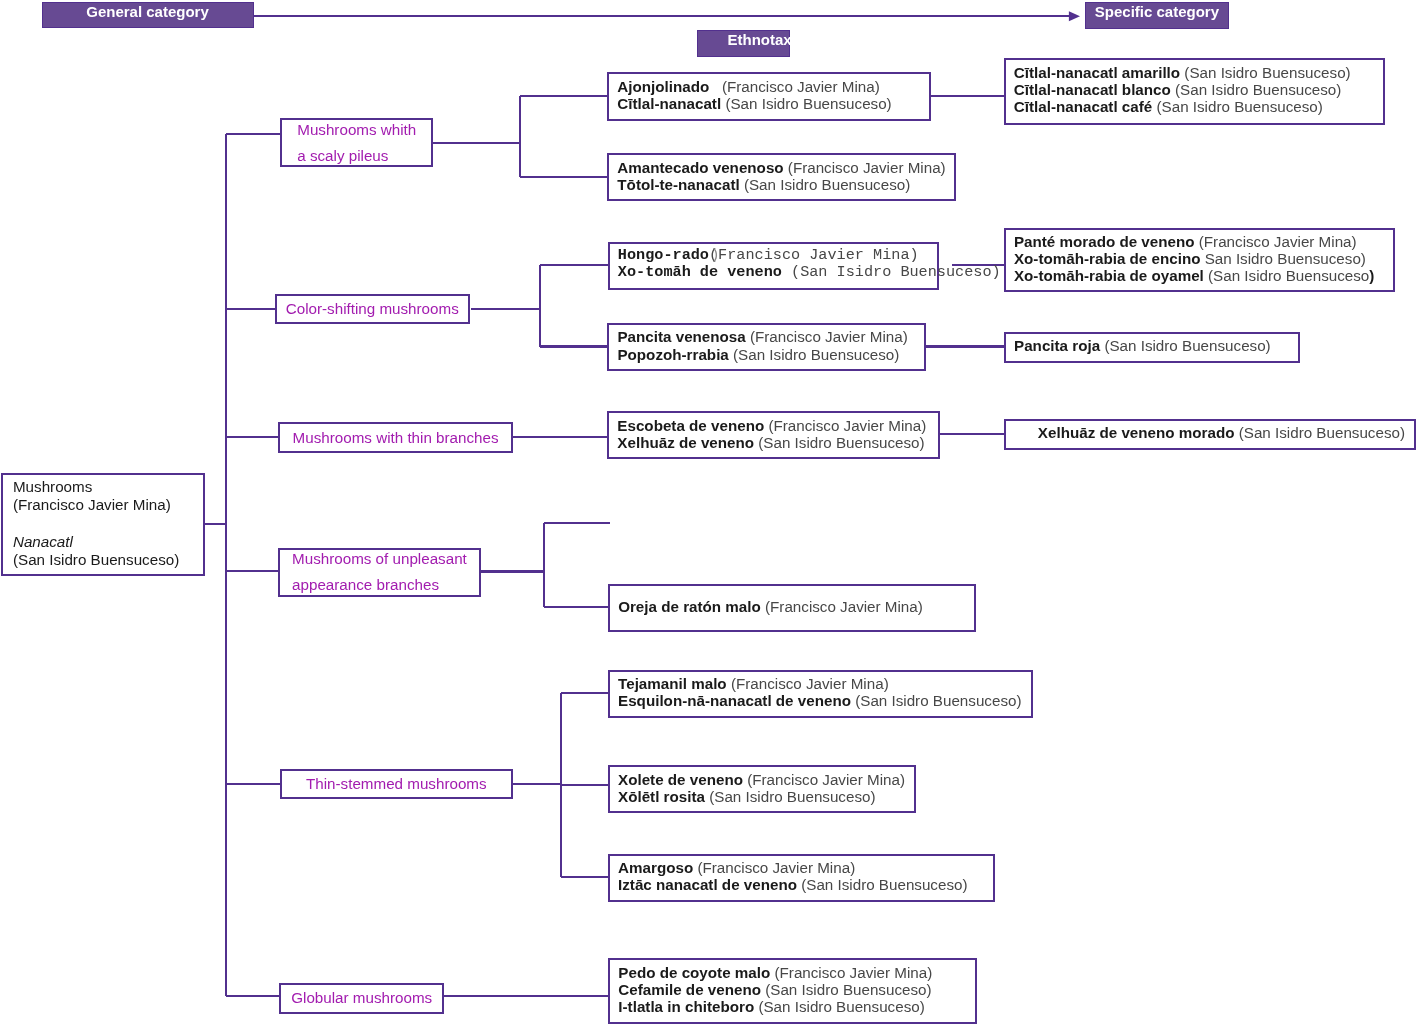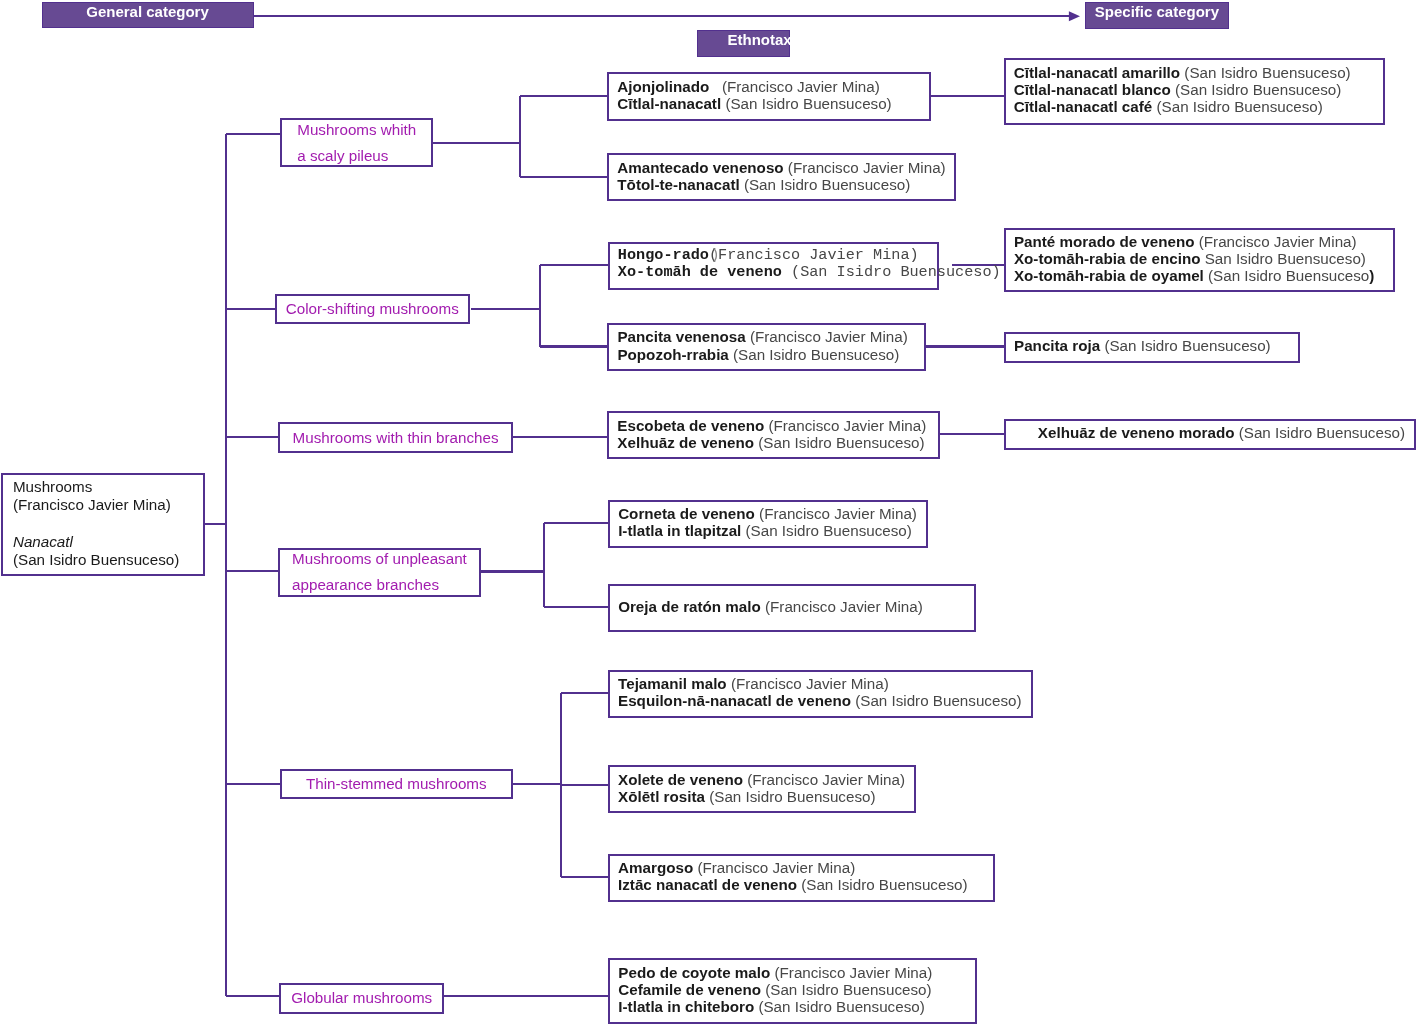--- a/index.html
+++ b/index.html
@@ -116,24 +116,20 @@
       <div class="row"><b>Xo-tomāh de veneno</b><i> (San Isidro Buensuceso)</i></div>
     </div>
   <div class="node taxon" style="left:607.45px;top:323.15px;width:318.10px;height:48.30px;">
       <div class="row"><b>Pancita venenosa</b><i> (Francisco Javier Mina)</i></div>
       <div class="row"><b>Popozoh-rrabia</b><i> (San Isidro Buensuceso)</i></div>
     </div>
   <div class="node taxon" style="left:607.35px;top:411.45px;width:332.70px;height:47.80px;">
       <div class="row"><b>Escobeta de veneno</b><i> (Francisco Javier Mina)</i></div>
       <div class="row"><b>Xelhuāz de veneno</b><i> (San Isidro Buensuceso)</i></div>
     </div>
-  <div class="node taxon" style="left:608.15px;top:499.95px;width:319.60px;height:48.30px;">
-      <div class="row"><b>Corneta de veneno</b><i> (Francisco Javier Mina)</i></div>
-      <div class="row"><b>I-tlatla in tlapitzal</b><i> (San Isidro Buensuceso)</i></div>
-    </div>
   <div class="node taxon" style="left:608.15px;top:584.15px;width:368.30px;height:48.30px;">
       <div class="row"><b>Oreja de ratón malo</b><i> (Francisco Javier Mina)</i></div>
     </div>
   <div class="node taxon" style="left:608.05px;top:669.95px;width:425.00px;height:48.20px;">
       <div class="row"><b>Tejamanil malo</b><i> (Francisco Javier Mina)</i></div>
       <div class="row"><b>Esquilon-nā-nanacatl de veneno</b><i> (San Isidro Buensuceso)</i></div>
     </div>
   <div class="node taxon" style="left:608.05px;top:765.25px;width:307.80px;height:48.20px;">
       <div class="row"><b>Xolete de veneno</b><i> (Francisco Javier Mina)</i></div>
       <div class="row"><b>Xōlētl rosita</b><i> (San Isidro Buensuceso)</i></div>

